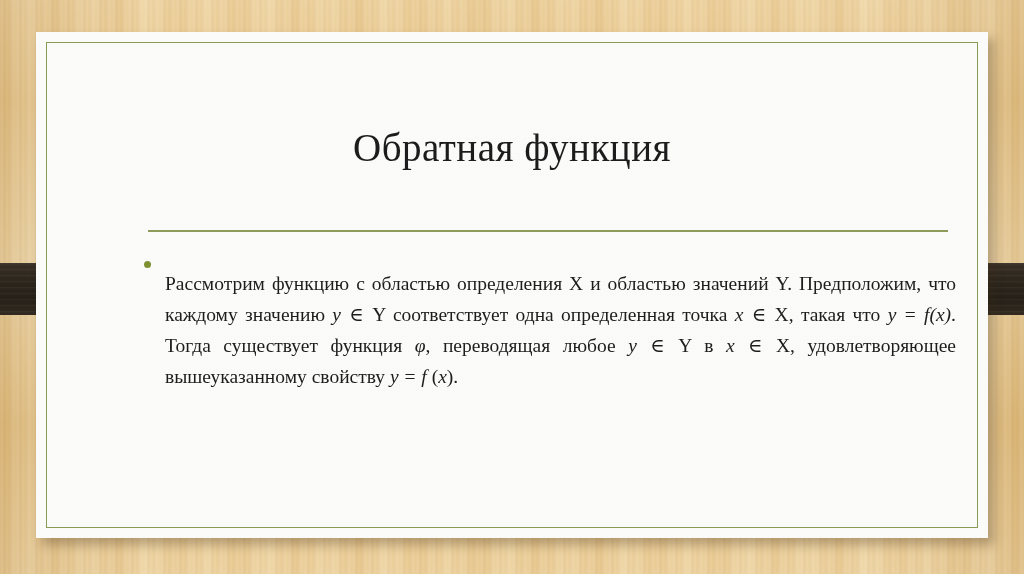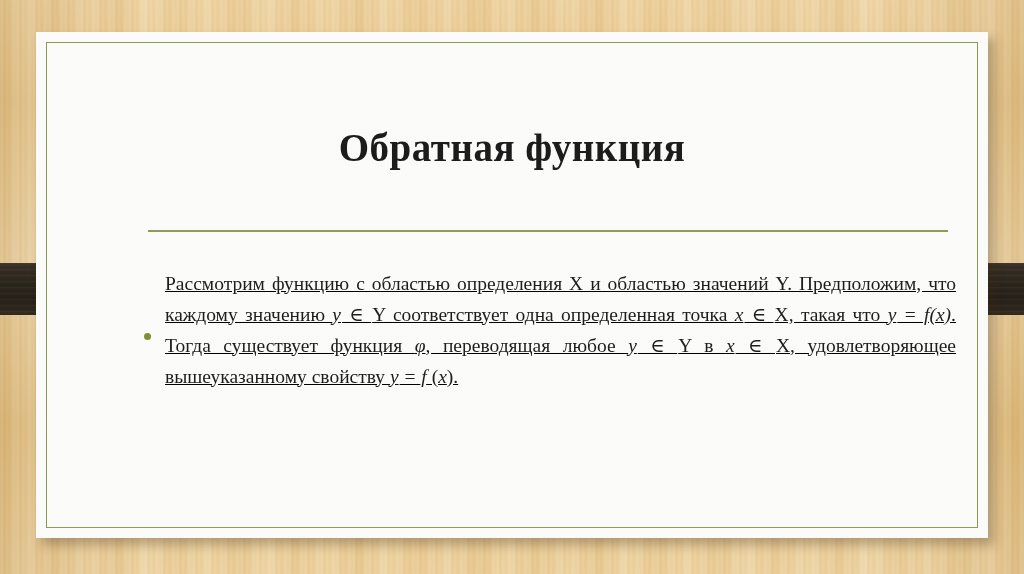--- a/index.html
+++ b/index.html
@@ -110,21 +110,21 @@
   .slide-title {
     position: absolute;
     left: 70px;
     top: 75px;
     width: 812px;
     text-align: center;
     font-size: 39px;
     line-height: 1.1;
     color: #1c1c1c;
     font-family: "Liberation Serif", "DejaVu Serif", serif;
-    font-weight: 700;
+    font-weight: 400;
     letter-spacing: 0.5px;
     z-index: 4;
     margin-top: 20px;
   }
 
   .title-rule {
     position: absolute;
     left: 112px;
     top: 198px;
     width: 800px;
@@ -134,22 +134,21 @@
   }
 
   
   .body-block {
     position: absolute;
     left: 108px;
     top: 216px;
     width: 812px;
     z-index: 4;
     display: flex;
-    align-items: center;
-    text-decoration: underline;
+    align-items: flex-start;
   }
   .bullet-dot {
     flex: 0 0 auto;
     width: 7px;
     height: 7px;
     border-radius: 50%;
     background: #7d9133;
     margin-top: 13px;
     margin-right: 14px;
   }

